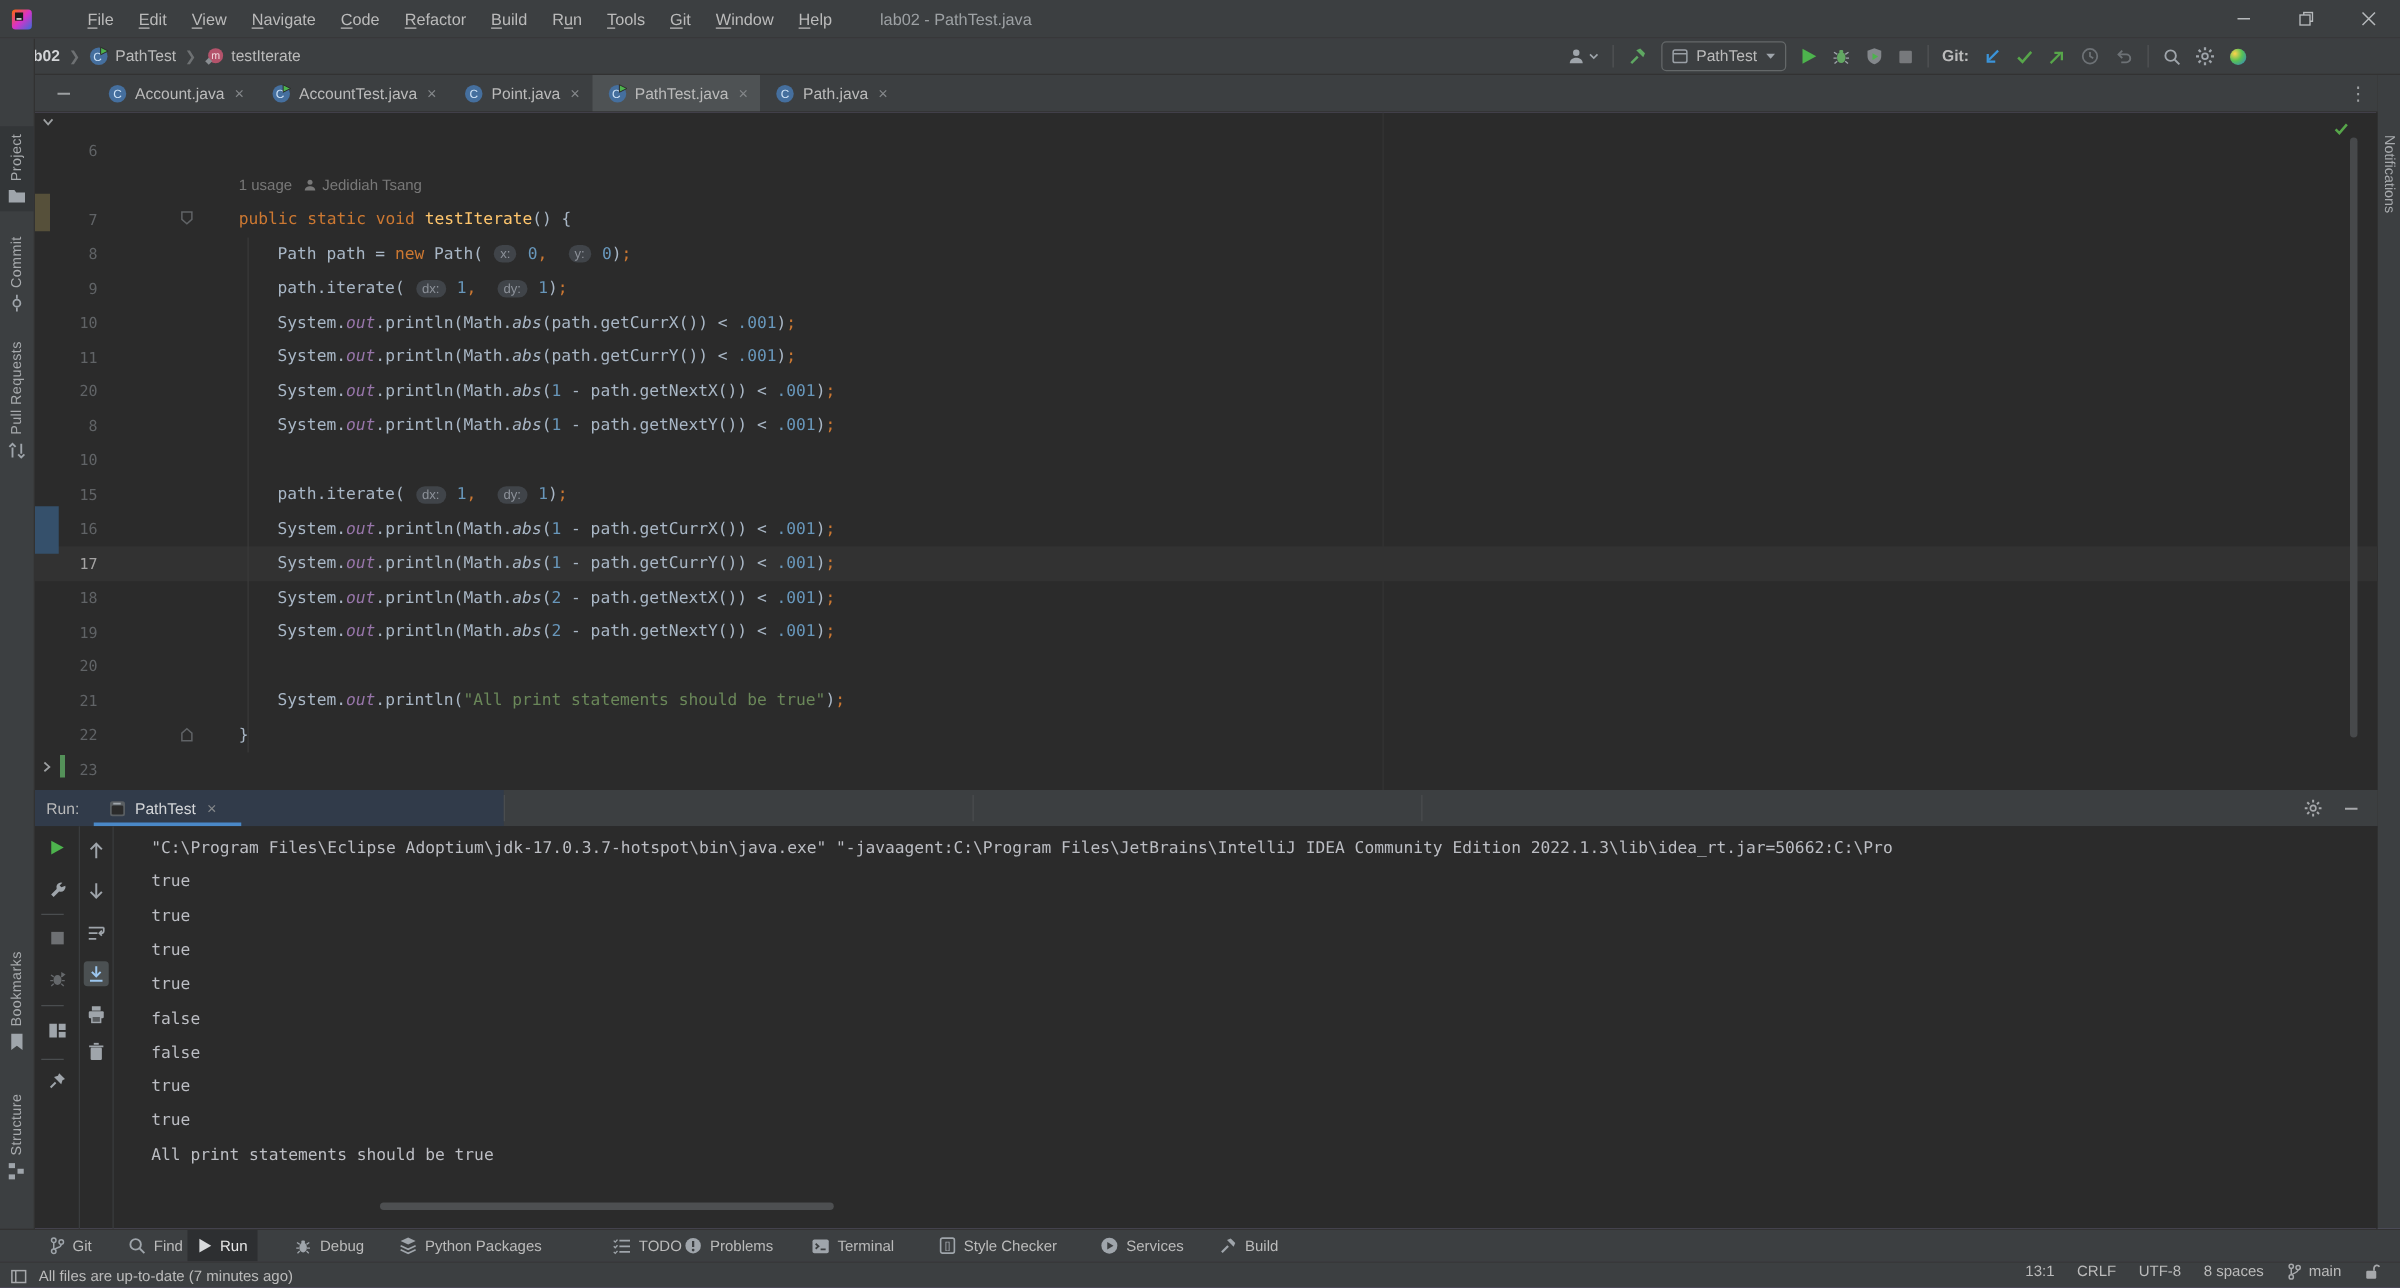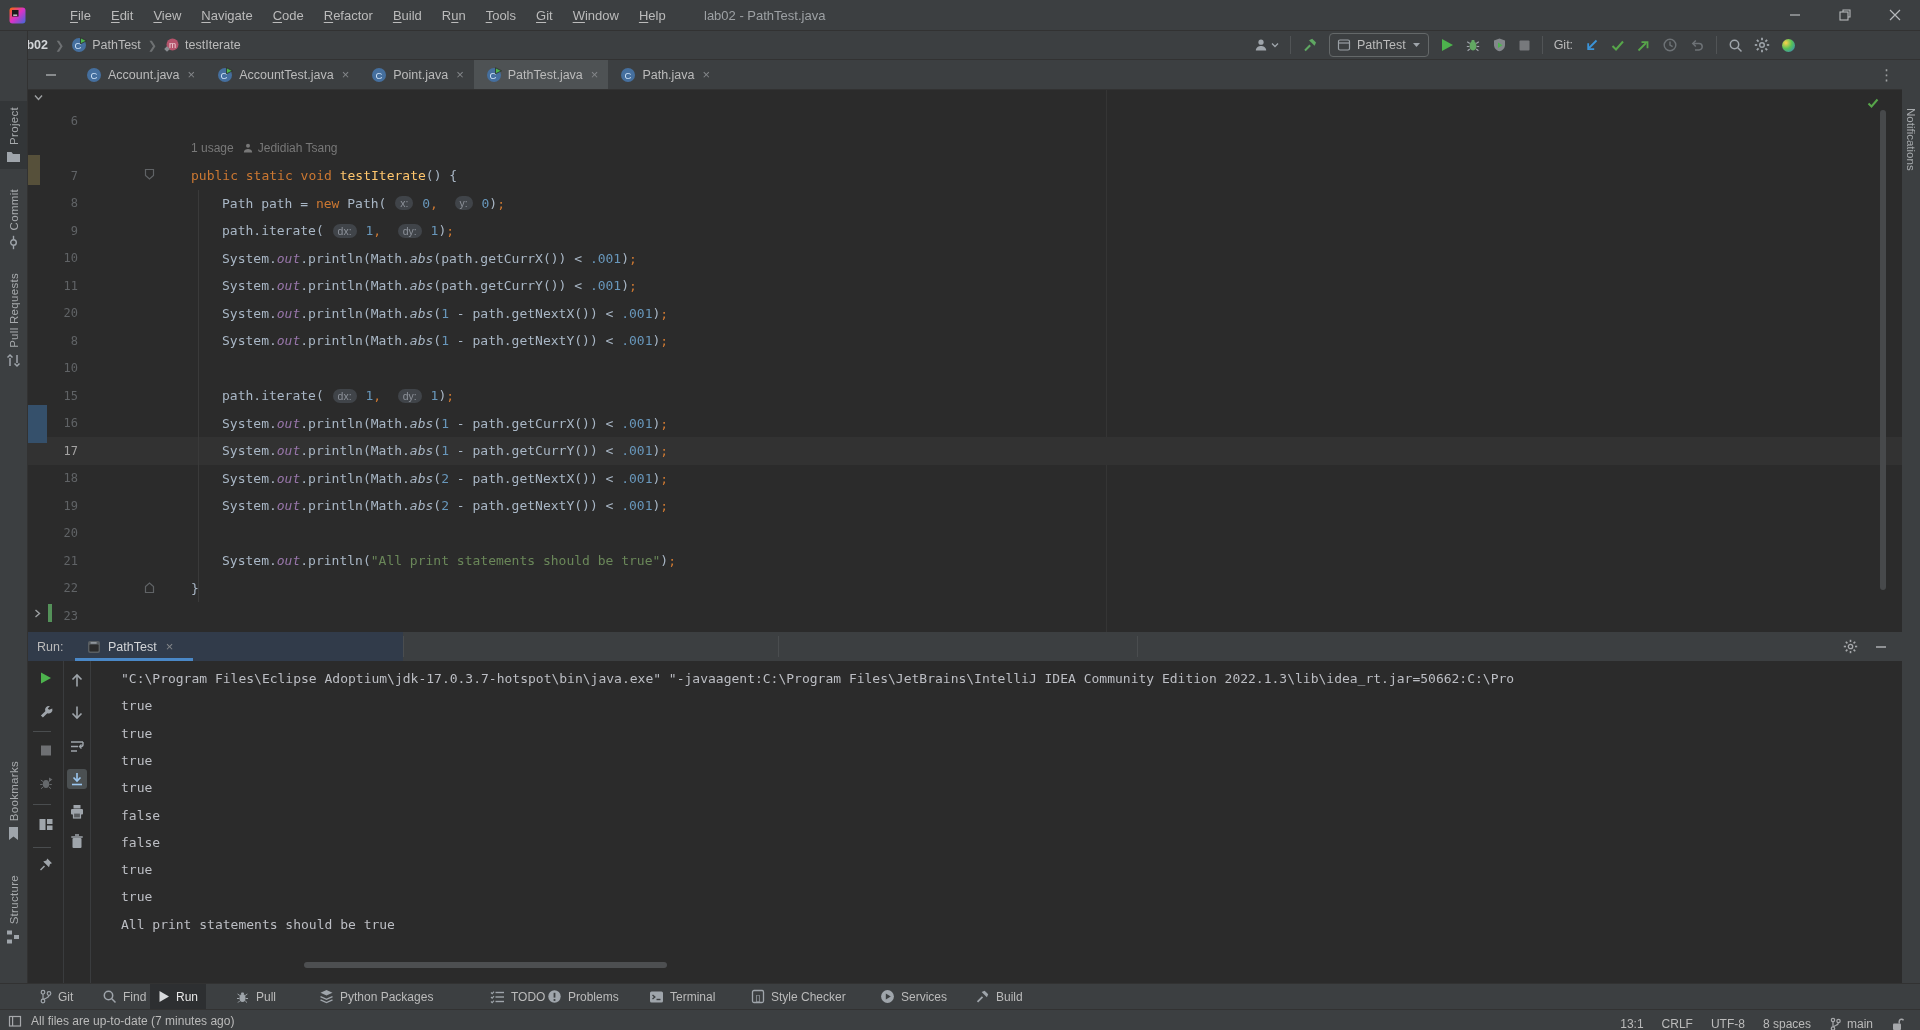--- a/index.html
+++ b/index.html
@@ -20,21 +20,21 @@
   #win-controls{position:absolute;right:0;top:0;height:30px;display:flex;}
   .win-btn{width:50px;height:30px;display:flex;align-items:center;justify-content:center;color:#b6b9bb;}
 
   
   #navbar{position:absolute;left:0;top:31px;width:1920px;height:28px;background:#3c3f41;border-bottom:1px solid #323232;}
   #breadcrumbs{position:absolute;left:16px;top:0;height:28px;display:flex;align-items:center;gap:7px;font-size:12.5px;}
   .crumb-sep{color:#6e7173;font-size:11px;}
   #nav-right{position:absolute;left:1253px;top:0;height:28px;display:flex;align-items:center;gap:11px;}
   .tb-sep{width:1px;height:18px;background:#515456;}
   #run-config{display:flex;align-items:center;gap:6px;border:1px solid #646869;border-radius:4px;height:22px;padding:0 7px;font-size:12.5px;color:#bbbbbb;}
-  .git-label{font-size:12.5px;color:#bbbbbb;}
+  .git-label{font-size:12.5px;color:#bbbbbb;font-weight:bold;}
 
   
   #tabbar{position:absolute;left:28px;top:60px;width:1874px;height:29px;background:#3c3f41;border-bottom:1px solid #323232;display:flex;align-items:stretch;}
   #tab-hide{width:46px;display:flex;align-items:center;justify-content:center;color:#9da0a2;}
   .ed-tab{display:flex;align-items:center;gap:6px;padding:0 10px 0 12px;font-size:12.5px;color:#bbbbbb;position:relative;}
   .ed-tab.selected{background:#4e5254;}
   .tab-close{color:#84878a;font-size:13px;margin-left:2px;}
   #tab-more{position:absolute;right:8px;top:0;height:29px;display:flex;align-items:center;color:#9da0a2;font-size:15px;}
 
   
@@ -87,21 +87,21 @@
   #con-hscroll{position:absolute;left:276px;top:301px;width:363px;height:6px;background:#4d4f51;border-radius:3px;}
 
   
   #bottombar{position:absolute;left:0;top:983px;width:1920px;height:25px;background:#3c3f41;border-top:1px solid #323232;}
   .bb-item{position:absolute;top:0;height:25px;display:flex;align-items:center;gap:6px;font-size:12px;color:#bbbbbb;padding:0 8px;}
   .bb-item.active{background:#2d2f31;color:#e8e8e8;}
 
   
   #statusbar{position:absolute;left:0;top:1009px;width:1920px;height:21px;background:#3c3f41;border-top:1px solid #323232;font-size:12px;color:#bbbbbb;}
   #status-left{position:absolute;left:8px;top:0;height:21px;display:flex;align-items:center;gap:9px;}
-  #status-right{position:absolute;right:16px;top:0;height:21px;display:flex;align-items:flex-end;gap:18px;}
+  #status-right{position:absolute;right:16px;top:0;height:21px;display:flex;align-items:flex-start;gap:18px;}
   .st-item{display:flex;align-items:center;gap:5px;}
 
   
   .marker{position:absolute;}
 </style>
 </head>
 <body>
 
 <div id="app">
 
@@ -741,21 +741,21 @@
               <line x1="4.8" y1="5.5" x2="2.6" y2="4"></line>
               <line x1="10.2" y1="5.5" x2="12.4" y2="4"></line>
               <line x1="4.4" y1="8.5" x2="2" y2="8.5"></line>
               <line x1="10.6" y1="8.5" x2="13" y2="8.5"></line>
               <line x1="4.8" y1="10.8" x2="3" y2="12.6"></line>
               <line x1="10.2" y1="10.8" x2="12" y2="12.6"></line>
             </g>
             <rect x="6" y="2.4" width="3" height="2.2" rx="1" fill="#9fa5ab"></rect>
           </svg>
         </span>
-        <span>Pull</span>
+        <span>Debug</span>
       </div>
       <div class="bb-item" style="left:311px">
         <span class="icon">
           <svg width="15" height="15">
             <path d="M7.5 1l6 2.8-6 2.8-6-2.8z" fill="#9fa5ab"></path>
             <path d="M1.5 7.6l6 2.8 6-2.8" fill="none" stroke="#9fa5ab" stroke-width="1.3"></path>
             <path d="M1.5 10.8l6 2.8 6-2.8" fill="none" stroke="#9fa5ab" stroke-width="1.3"></path>
           </svg>
         </span>
         <span>Python Packages</span>

